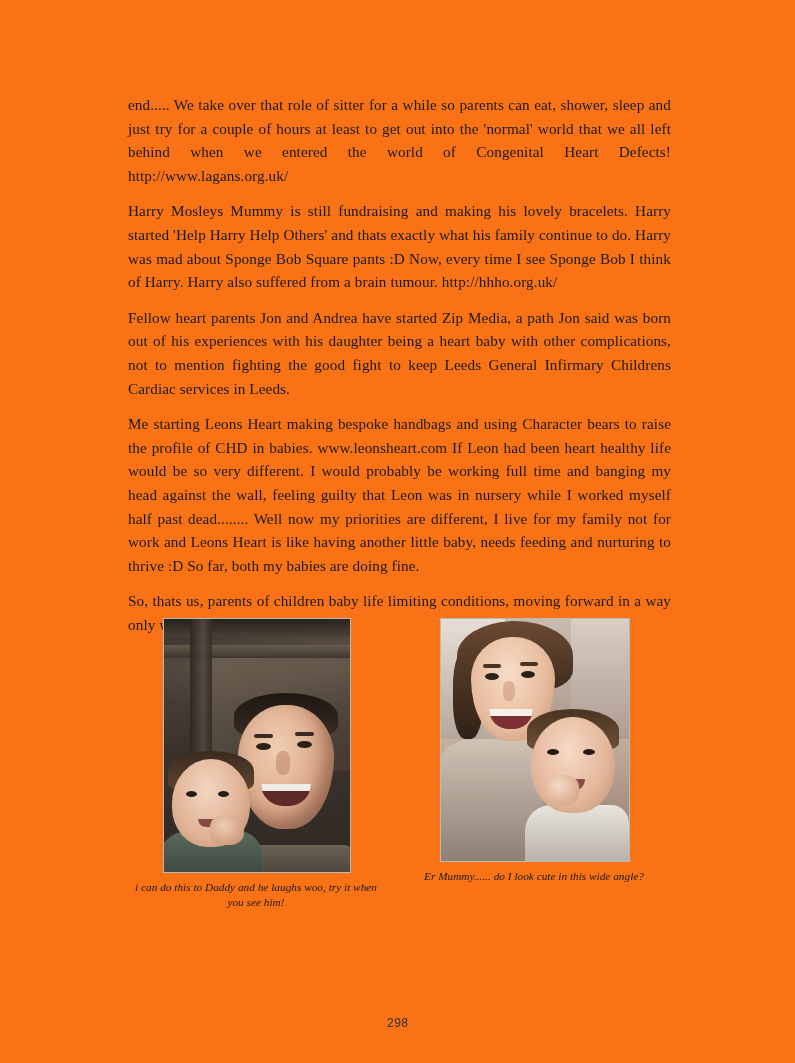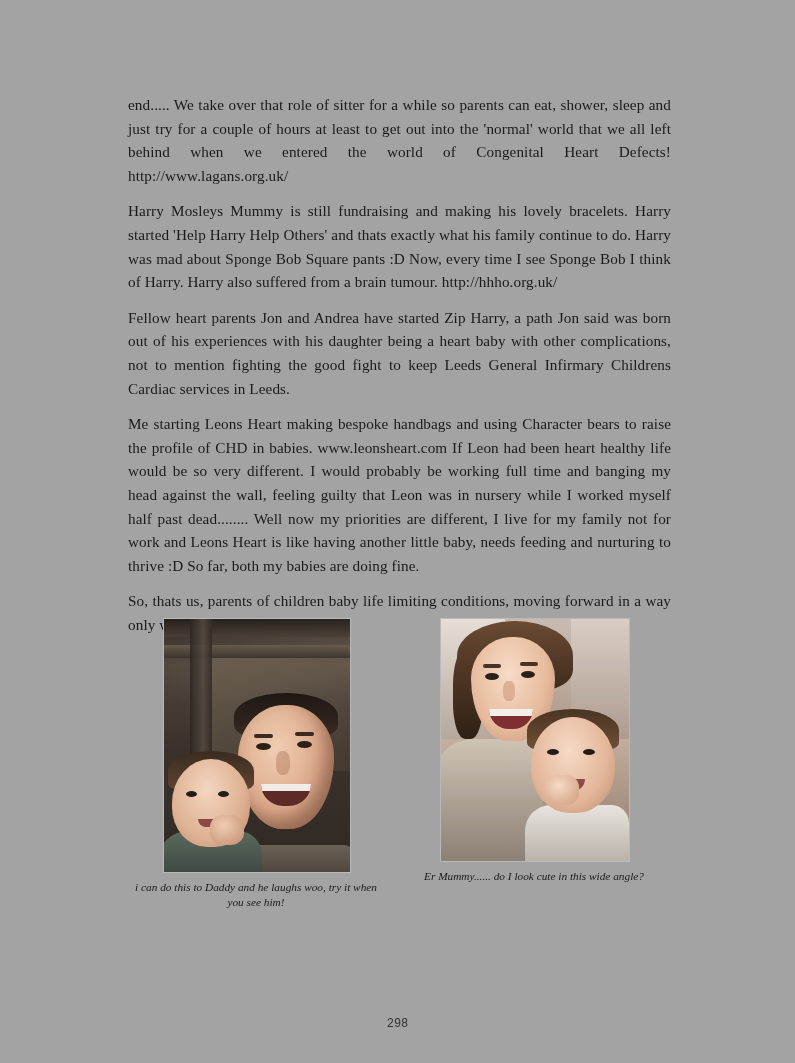--- a/index.html
+++ b/index.html
@@ -13,21 +13,21 @@
     position: relative;
     font-family: "Liberation Serif", serif;
     color: #1a1a1a;
     overflow: hidden;
   }
   .page {
     position: absolute;
     left: 0; top: 0;
     width: 795px;
     height: 1063px;
-    background: #a3a3a3;
+    background: #f97316;
   }
   .content {
     position: absolute;
     left: 128px;
     top: 93px;
     width: 543px;
   }
   .para {
     font-size: 15.2px;
     line-height: 23.6px;
@@ -243,21 +243,21 @@
   }
 </style>
 </head>
 <body>
 
 <div class="page">
 
   <div class="content">
     <p class="para">end..... We take over that role of sitter for a while so parents can eat, shower, sleep and just try for a couple of hours at least to get out into the 'normal' world that we all left behind when we entered the world of Congenital Heart Defects! http://www.lagans.org.uk/</p>
     <p class="para">Harry Mosleys Mummy is still fundraising and making his lovely bracelets.  Harry started 'Help Harry Help Others'  and thats exactly what his family continue to do.   Harry was mad about Sponge Bob Square pants :D  Now, every time I see Sponge Bob I think of Harry.   Harry also suffered from a brain tumour. http://hhho.org.uk/</p>
-    <p class="para">Fellow heart parents Jon and Andrea have started Zip Harry, a path Jon said was born out of his experiences with his daughter being a heart baby with other complications, not to mention fighting the good fight to keep Leeds General Infirmary Childrens Cardiac services in Leeds.</p>
+    <p class="para">Fellow heart parents Jon and Andrea have started Zip Media, a path Jon said was born out of his experiences with his daughter being a heart baby with other complications, not to mention fighting the good fight to keep Leeds General Infirmary Childrens Cardiac services in Leeds.</p>
     <p class="para">Me starting Leons Heart making bespoke handbags and using Character bears to raise the profile of CHD in babies. www.leonsheart.com  If Leon had been heart healthy life would be so very different.  I would probably be working full time and banging my head against the wall, feeling guilty that Leon was in nursery while I worked myself half past dead........ Well now my priorities are different, I live for my family not for work and Leons Heart is like having another little baby, needs feeding and nurturing to thrive :D  So far, both my babies are doing fine.</p>
     <p class="para">So, thats us, parents of children baby life limiting conditions, moving forward in a way only we can........</p>
   </div>
 
   <div class="photos">
 
     <div class="photo-block photo-right">
       <div class="photo-frame">
         <div class="ph2">
           <div class="bg-left"></div>

